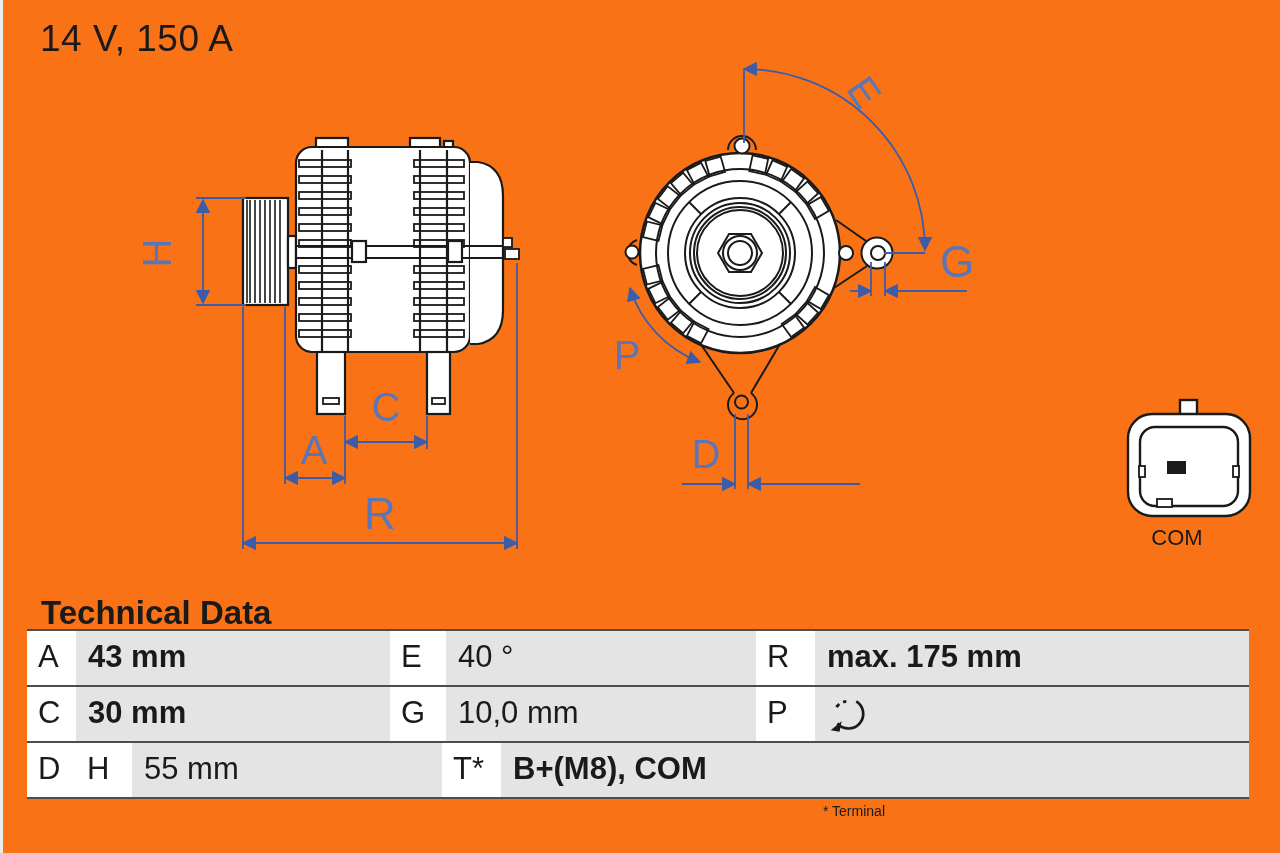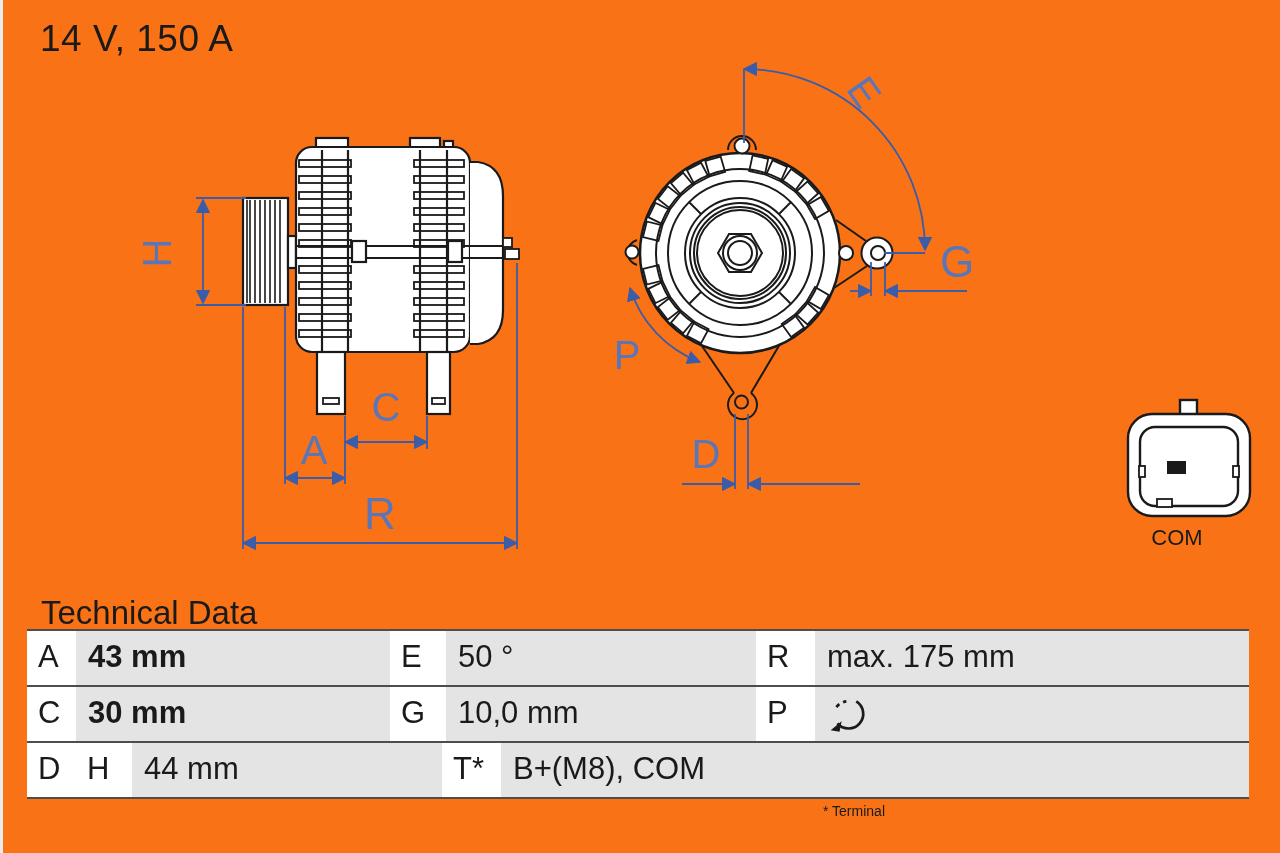--- a/index.html
+++ b/index.html
@@ -1,29 +1,29 @@
 <!DOCTYPE html>
 <html><head>
 <meta charset="utf-8">
 <style>
   html,body{margin:0;padding:0;background:#fff;}
   .page{position:relative;width:1280px;height:853px;background:#f97316;overflow:hidden;
         font-family:"Liberation Sans",sans-serif;color:#1a1a1a;}
   .edge-strip{position:absolute;left:0;top:0;width:3px;height:853px;background:#ececec;}
   .title{position:absolute;left:40px;top:18px;font-size:37px;font-weight:500;letter-spacing:.5px;color:#1a1a1a;white-space:nowrap;}
   .drawing-svg{position:absolute;left:0;top:0;}
-  .heading{position:absolute;left:41px;top:594px;font-size:33px;font-weight:normal;color:#1a1a1a;}
+  .heading{position:absolute;left:41px;top:594px;font-size:33px;font-weight:bold;color:#1a1a1a;}
   .spec-table{position:absolute;left:27px;top:629px;width:1222px;border-bottom:2px solid #4d4d4d;}
   .spec-row{display:flex;height:56px;border-top:2px solid #4d4d4d;box-sizing:border-box;}
   .cell{font-size:31px;line-height:52px;color:#1a1a1a;box-sizing:border-box;white-space:nowrap;overflow:hidden;}
   .key{background:#ffffff;padding-left:11px;}
   .val{background:#e4e4e4;padding-left:12px;}
   .c1k{flex:0 0 49px;} .c1v{flex:0 0 314px;font-weight:bold;}
   .c2k{flex:0 0 56px;} .c2v{flex:0 0 310px;}
-  .c3k{flex:0 0 59px;} .c3v{flex:1 1 auto;}
+  .c3k{flex:0 0 59px;} .c3v{flex:1 1 auto;font-weight:bold;}
   .footnote{position:absolute;left:823px;top:803px;font-size:14px;color:#1a1a1a;}
   .rot-icon{display:inline-block;margin-top:5px;}
   svg text{font-family:"Liberation Sans",sans-serif;}
   .dimtxt{fill:#5b76b8;font-size:40px;}
   .dimtxt-big{fill:#5b76b8;font-size:44px;}
 </style>
 </head>
 <body>
 
 <div class="page">
@@ -231,41 +231,41 @@
     <text x="1177" y="545" text-anchor="middle" font-size="22" fill="#1a1a1a">COM</text>
   </svg>
 
   <div class="heading">Technical Data</div>
 
   <div class="spec-table">
     <div class="spec-row">
       <div class="cell key c1k">A</div>
       <div class="cell val c1v">43 mm</div>
       <div class="cell key c2k">E</div>
-      <div class="cell val c2v">50 °</div>
+      <div class="cell val c2v">40 °</div>
       <div class="cell key c3k">R</div>
       <div class="cell val c3v">max. 175 mm</div>
     </div>
     <div class="spec-row">
       <div class="cell key c1k">C</div>
       <div class="cell val c1v">30 mm</div>
       <div class="cell key c2k">G</div>
       <div class="cell val c2v">10,0 mm</div>
       <div class="cell key c3k">P</div>
       <div class="cell val c3v">
         <svg class="rot-icon" width="46" height="46" viewBox="0 0 44 44">
           <path d="M 28,9 A 14,14 0 1 1 10,30" stroke="#1a1a1a" stroke-width="2.6" fill="none"></path>
           <path d="M 9,14.5 A 14,14 0 0 1 18.5,9" stroke="#1a1a1a" stroke-width="2.6" fill="none" stroke-dasharray="4 4"></path>
           <polygon points="3.5,36.5 14,28 12,38" fill="#1a1a1a"></polygon>
         </svg>
       </div>
     </div>
     <div class="spec-row">
       <div class="cell key c1k">D</div>
       <div class="cell key c2k">H</div>
-      <div class="cell val c2v">44 mm</div>
+      <div class="cell val c2v">55 mm</div>
       <div class="cell key c3k">T*</div>
       <div class="cell val c3v">B+(M8), COM</div>
     </div>
   </div>
 
   <div class="footnote">* Terminal</div>
 </div>
 
 </body></html>

